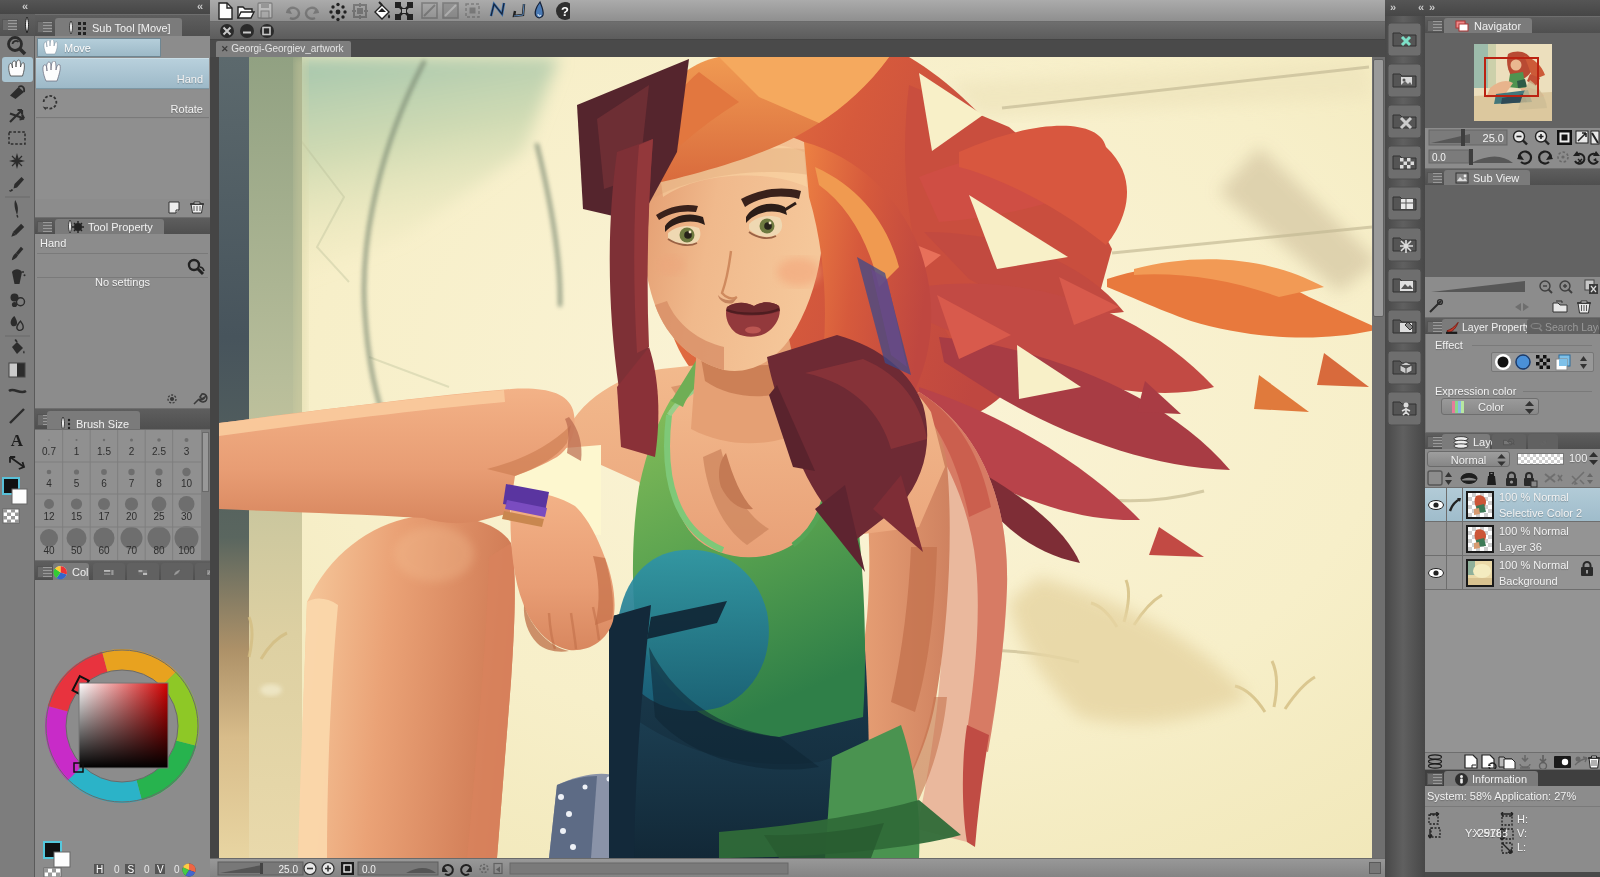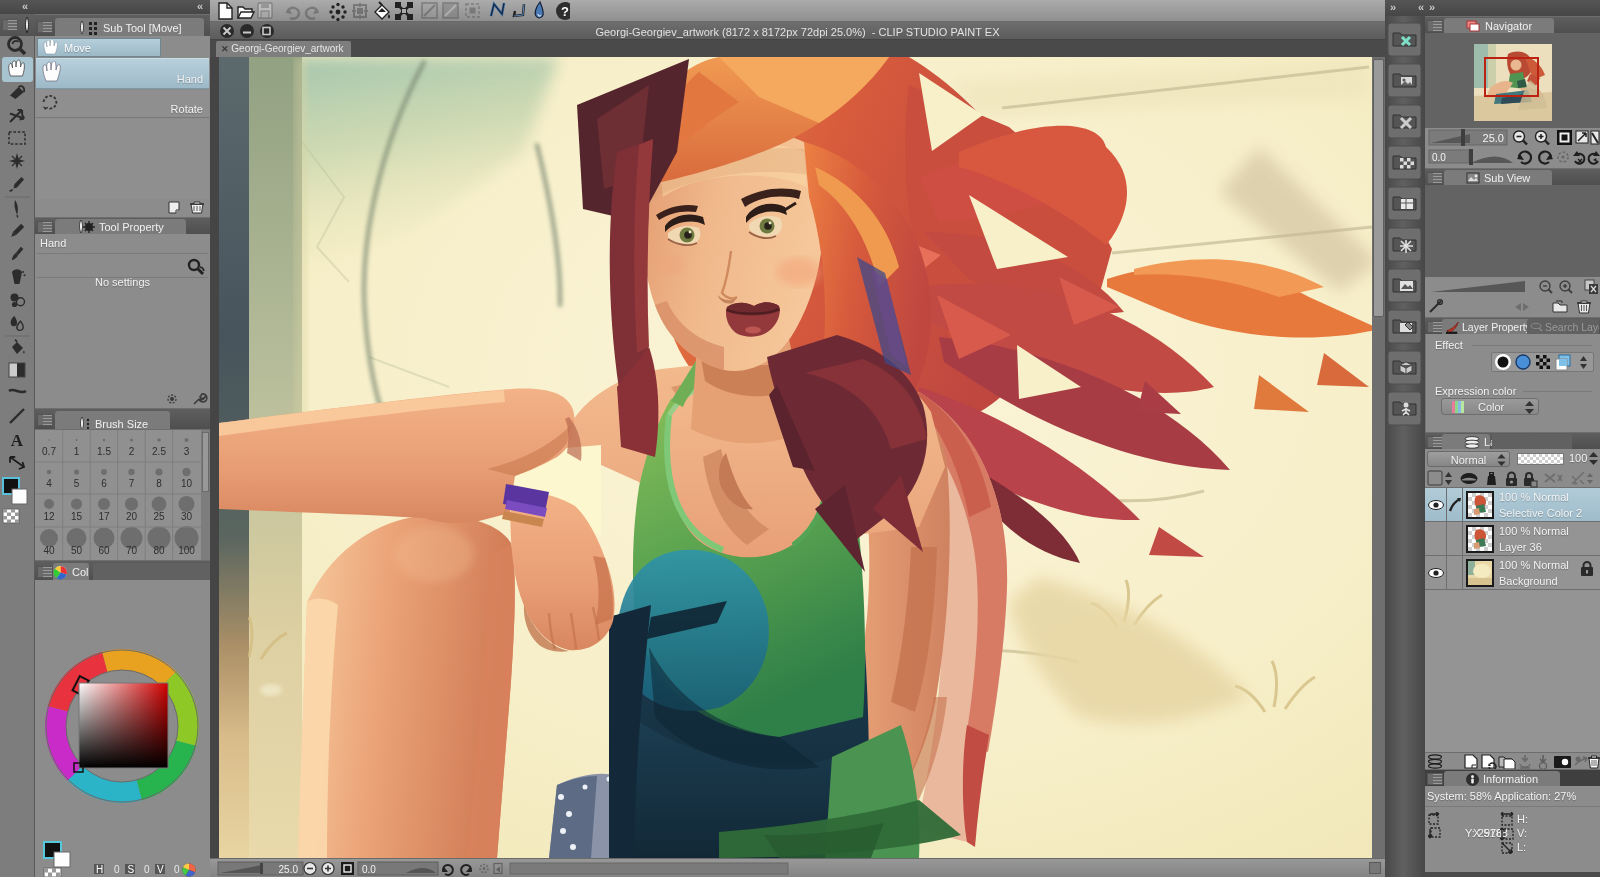--- a/index.html
+++ b/index.html
@@ -1,21 +1,21 @@
 <!DOCTYPE html>
 <html><head>
 <meta charset="utf-8">
 <style>
 html,body{margin:0;padding:0;width:1600px;height:877px;overflow:hidden;background:#8c8c8c;
 font-family:"Liberation Sans",sans-serif;}
 *{box-sizing:border-box;}
 .abs{position:absolute;}
 .panelhead{position:absolute;background:linear-gradient(#5e5e5e,#4f4f4f);border-top:1px solid #6e6e6e;}
 .tab{position:absolute;background:#7b7b7b;color:#f0f0f0;font-size:11px;border-radius:3px 3px 0 0;
-display:flex;align-items:center;padding:0 22px;gap:4px;}
+display:flex;align-items:center;padding:0 11px;gap:4px;}
 .tabdim{background:#616161;color:#9a9a9a;}
 .well{position:absolute;background:#6b6b6b;}
 .wtxt{color:#f2f2f2;font-size:11px;position:absolute;text-shadow:0 1px 1px rgba(0,0,0,.25);}
 .menuicon{position:absolute;width:16px;height:12px;border:1px solid #555;
 background:linear-gradient(90deg,#6a6a6a 0 5px,transparent 5px) ,repeating-linear-gradient(#9a9a9a 0 1px,#6a6a6a 1px 3px);}
 </style>
 </head>
 <body>
 
 <div class="abs" id="hdr-left" style="left:0;top:0;width:210px;height:14px;background:linear-gradient(#555,#464646);color:#c9c9c9;font-size:11px;font-weight:bold;">
@@ -320,21 +320,21 @@
           <circle cx="8" cy="8" r="1.4" fill="#3a3a3a"></circle>
         </g>
    <g transform="translate(28,1)">
           <path d="M2,12 L7,7 M7,7 a4,4 0 1 0 3,-5 l-2,3 l2,2 l3,-2 a4,4 0 0 1 -6,2" fill="none" stroke="#3a3a3a" stroke-width="1.6"></path>
         </g>
   </svg>
  </div>
 
  <div class="panelhead" style="left:0;top:394px;width:175px;height:21px;">
   <div class="menuicon" style="left:2px;top:5px;"></div>
-  <div class="tab" style="left:20px;top:2px;height:25px;">
+  <div class="tab" style="left:12px;top:2px;height:25px;">
    <svg width="14" height="16" viewBox="0 0 14 16">
           <path d="M5,1 C7,4 7,10 5,14 C3,10 3,4 5,1 Z" fill="#f2f2f2" stroke="#222" stroke-width="0.8"></path>
           <circle cx="11" cy="4" r="1.2" fill="#222"></circle>
           <circle cx="11" cy="8" r="1.2" fill="#222"></circle>
           <circle cx="11" cy="12" r="1.2" fill="#222"></circle>
         </svg>
    Brush Size</div>
  </div>
  <div class="abs" style="left:0;top:415px;width:175px;height:131px;background:#909090;border-top:1px solid #6e6e6e;">
   <div class="abs" style="right:0;top:0;width:9px;height:131px;background:#7d7d7d;">
@@ -508,21 +508,20 @@
 
 <div class="abs" id="titlebar" style="left:210px;top:22px;width:1175px;height:18px;background:linear-gradient(#6e6e6e,#5c5c5c);border-bottom:1px solid #444;">
  <svg width="60" height="14" viewBox="0 0 60 14" style="position:absolute;left:10px;top:2px;">
   <circle cx="7" cy="7" r="7" fill="#2a2a2a"></circle>
       <path d="M3.5,3.5 L10.5,10.5 M10.5,3.5 L3.5,10.5" stroke="#c9c9c9" stroke-width="2"></path>
   <circle cx="27" cy="7" r="7" fill="#2a2a2a"></circle>
       <path d="M23,8.5 h8" stroke="#c9c9c9" stroke-width="2"></path>
   <circle cx="47" cy="7" r="7" fill="#2a2a2a"></circle>
       <rect x="43" y="3.5" width="7" height="7" fill="none" stroke="#c9c9c9" stroke-width="1.6"></rect>
  </svg>
- <div style="position:absolute;left:0;right:0;top:4px;text-align:center;color:#e2e2e2;font-size:11px;">Georgi-Georgiev_artwork (8172 x 8172px 72dpi 25.0%)&nbsp;&nbsp;- CLIP STUDIO PAINT EX</div>
 </div>
 <div class="abs" id="tabbar" style="left:210px;top:40px;width:1175px;height:17px;background:#4a4a4a;">
  <div class="abs" style="left:6px;top:1px;height:16px;background:#7e7e7e;border-radius:2px 2px 0 0;color:#e4e4e4;font-size:10px;padding:2px 7px 0 5px;">
   <span style="color:#3a3a3a;font-weight:bold;font-size:9px;">✕</span>&nbsp;Georgi-Georgiev_artwork
  </div>
 </div>
 <div class="abs" id="canvas" style="left:210px;top:57px;width:1175px;height:801px;background:#454545;">
 <svg width="1153" height="801" viewBox="0 0 1153 801" style="position:absolute;left:9px;top:0;">
 <defs>
 <radialGradient id="gBg" cx="0.55" cy="0.4" r="0.85">

